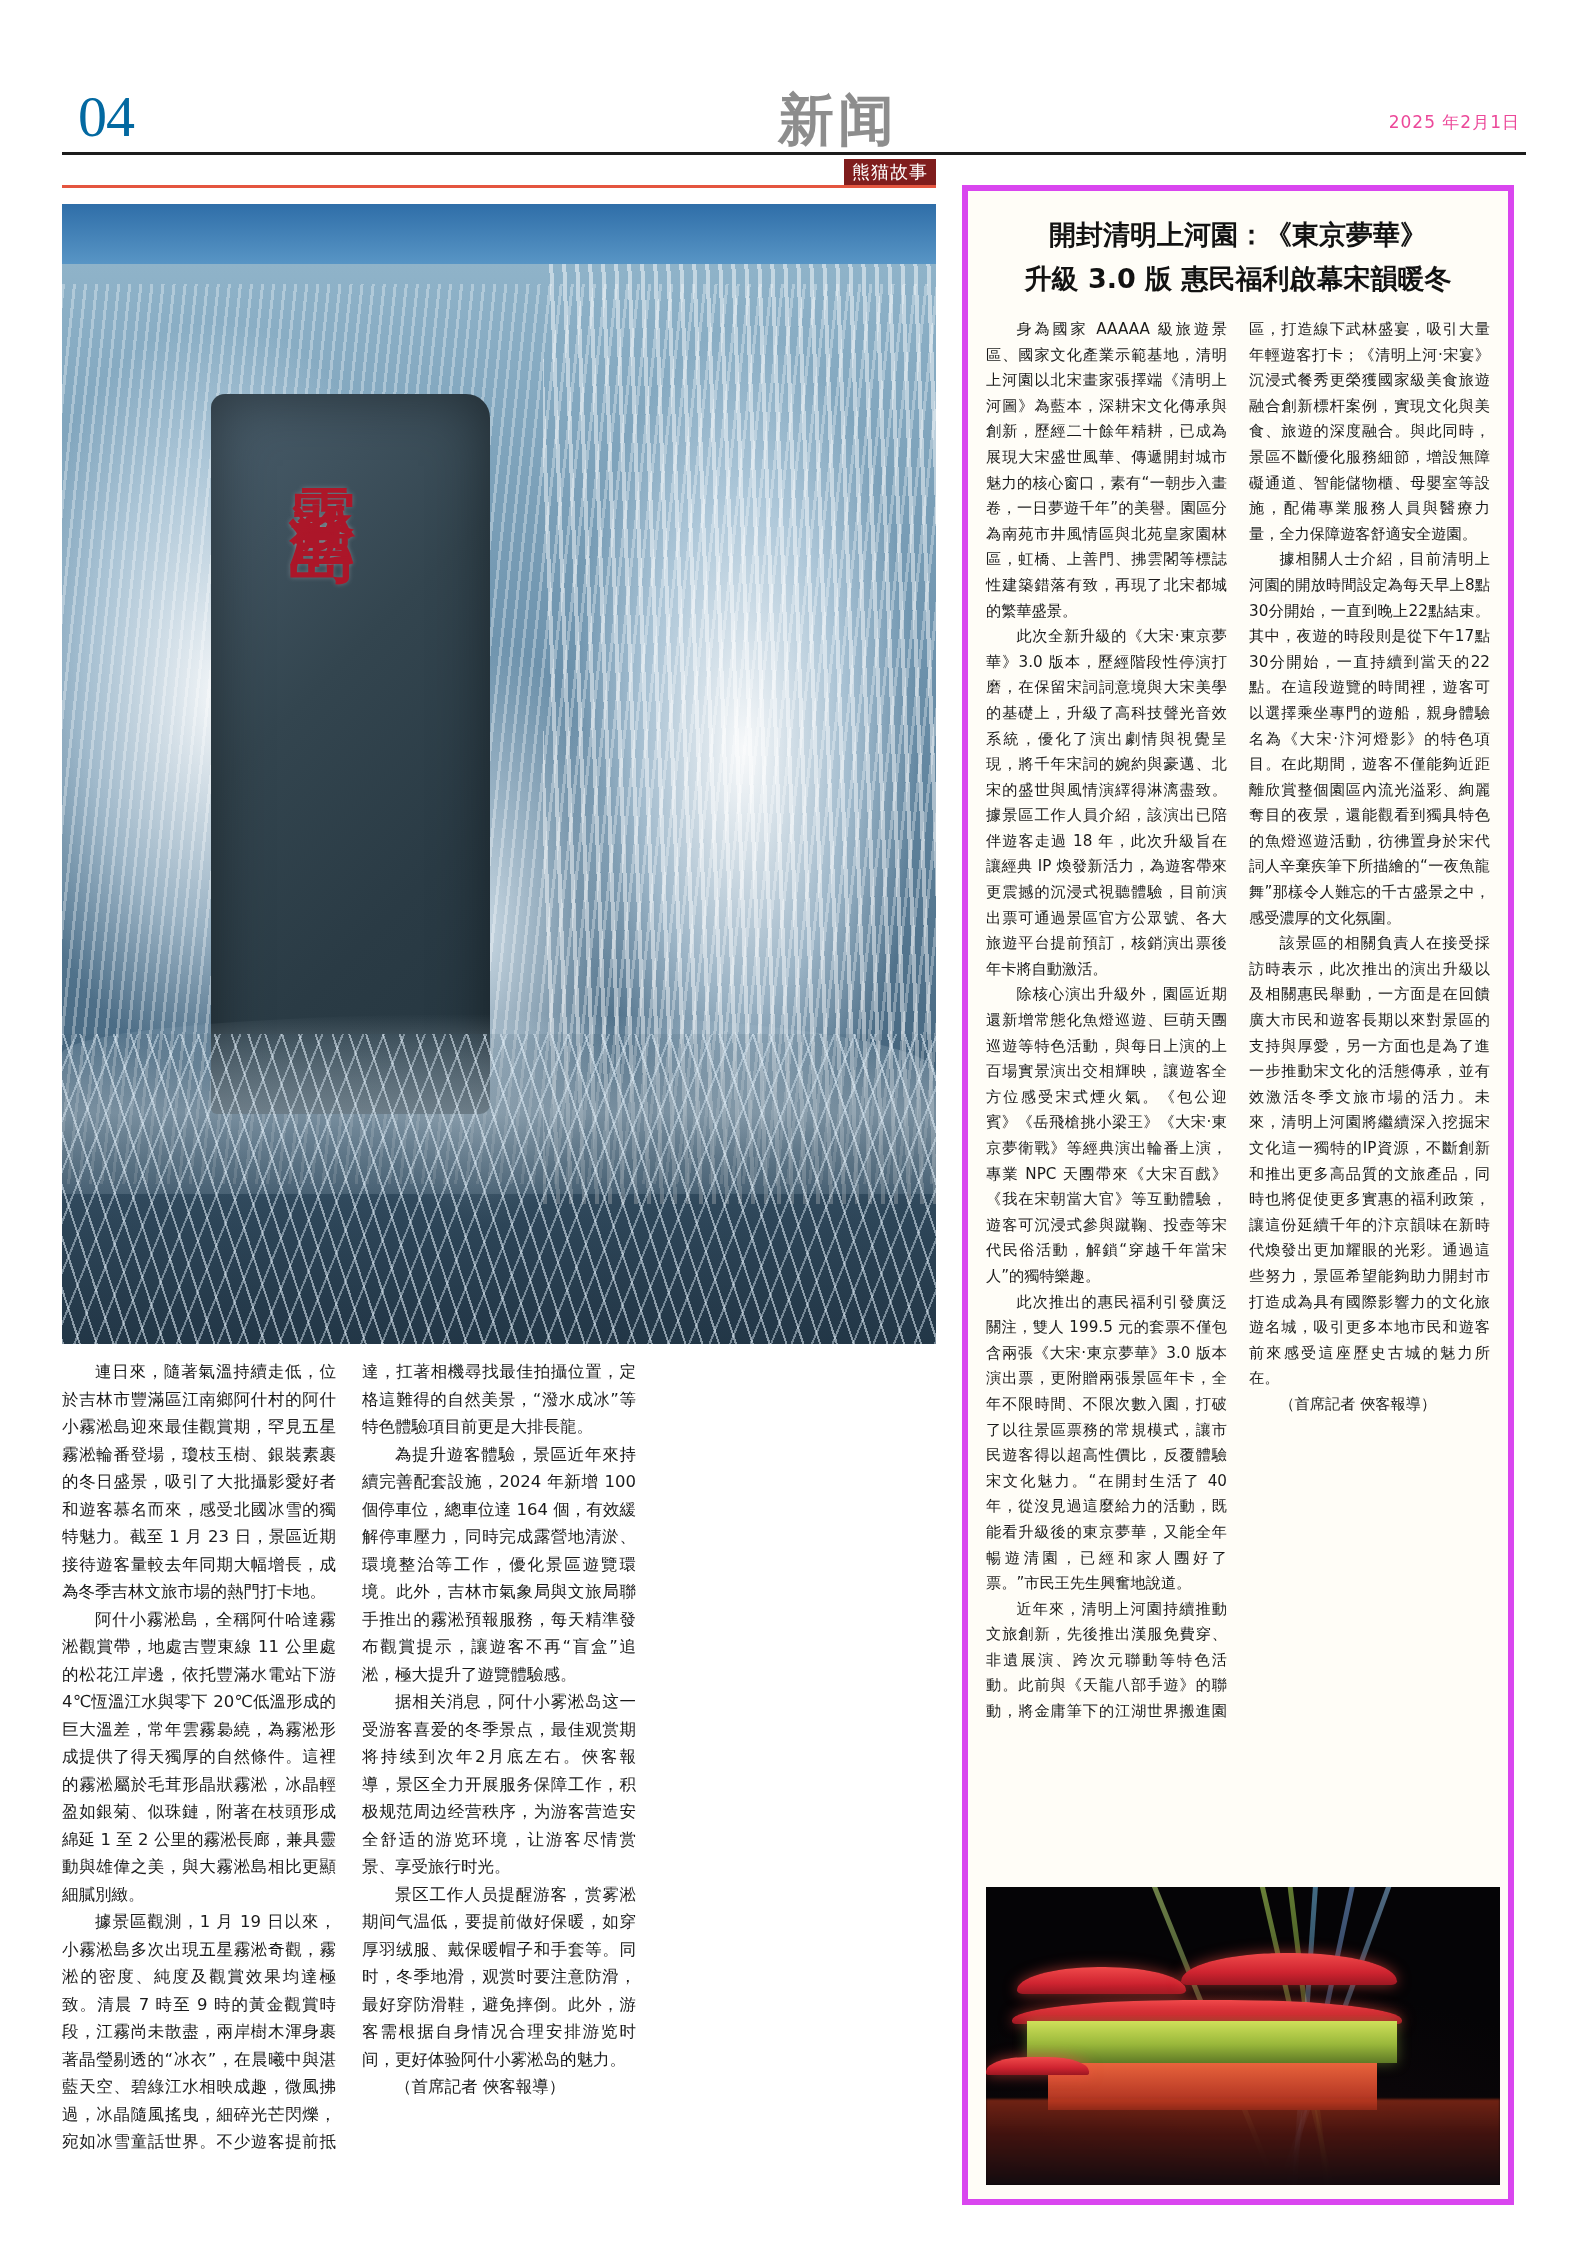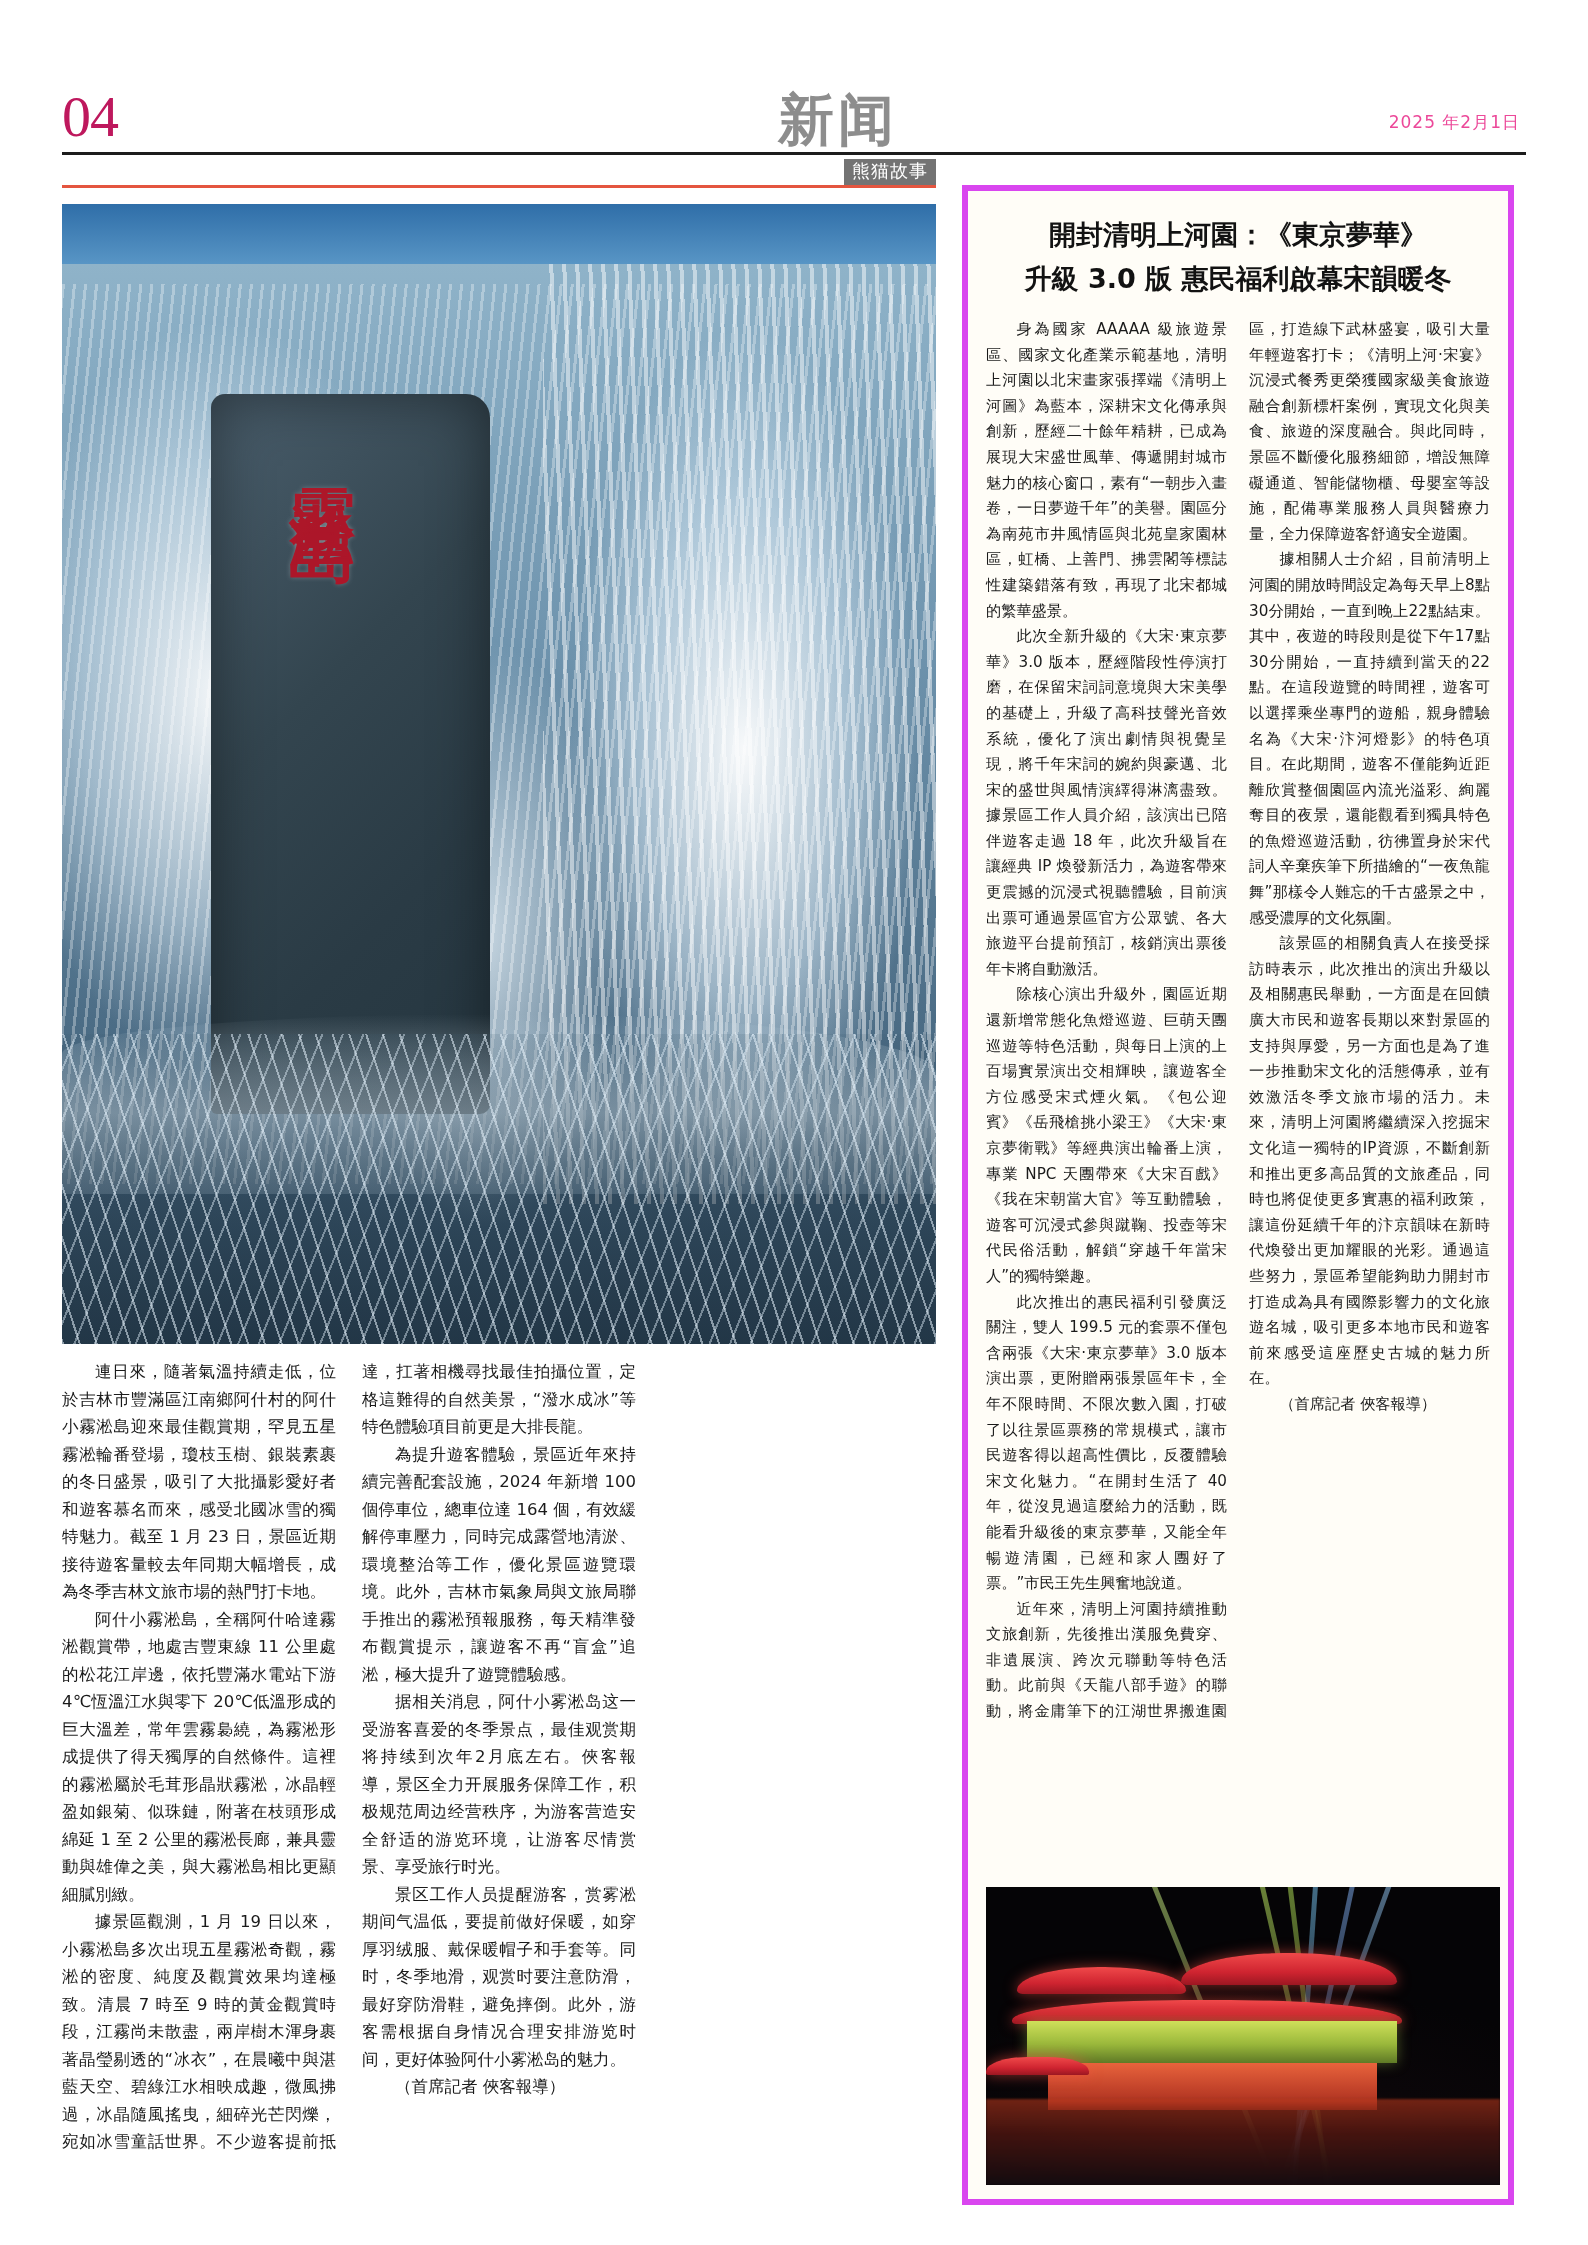--- a/index.html
+++ b/index.html
@@ -18,24 +18,24 @@
     padding:0 62px;
   }
 
   
   .masthead{
     position:relative;
     height:112px;
     margin-top:38px;
   }
   .folio{
-    position:absolute;left:0;bottom:4px;
+    position:absolute;left:16px;bottom:4px;
     font-family:"Liberation Serif","DejaVu Serif",serif;
     font-size:58px;line-height:58px;
-    color:#be185d;font-weight:400;letter-spacing:-1px;
+    color:#0369a1;font-weight:400;letter-spacing:-1px;
   }
   .masthead-title{
     position:absolute;left:50%;bottom:2px;
     transform:translateX(-40%);
     font-family:"DejaVu Sans","Liberation Sans",sans-serif;
     font-size:56px;line-height:56px;
     color:#8d8d8d;font-weight:700;letter-spacing:4px;margin-left:32px;
   }
   .masthead-date{
     position:absolute;right:6px;bottom:16px;
@@ -62,22 +62,22 @@
     padding:22px 18px 12px 18px;
   }
 
   
   .lead-rule{
     height:3px;background:#e4553f;width:100%;
     position:relative;
   }
   .kicker{
     position:absolute;right:0;top:-26px;
-    background:#737373;color:#fff;
-    font-family:Liberation Mono, monospace;
+    background:#7f1d1d;color:#fff;
+    font-family:Liberation Sans, sans-serif;
     font-size:18px;line-height:26px;
     padding:0 8px;
     letter-spacing:1px;
   }
   .headline{
     text-align:center;
     font-family:"DejaVu Sans","Liberation Sans",sans-serif;
     font-weight:700;
     font-size:37px;
     line-height:50px;

